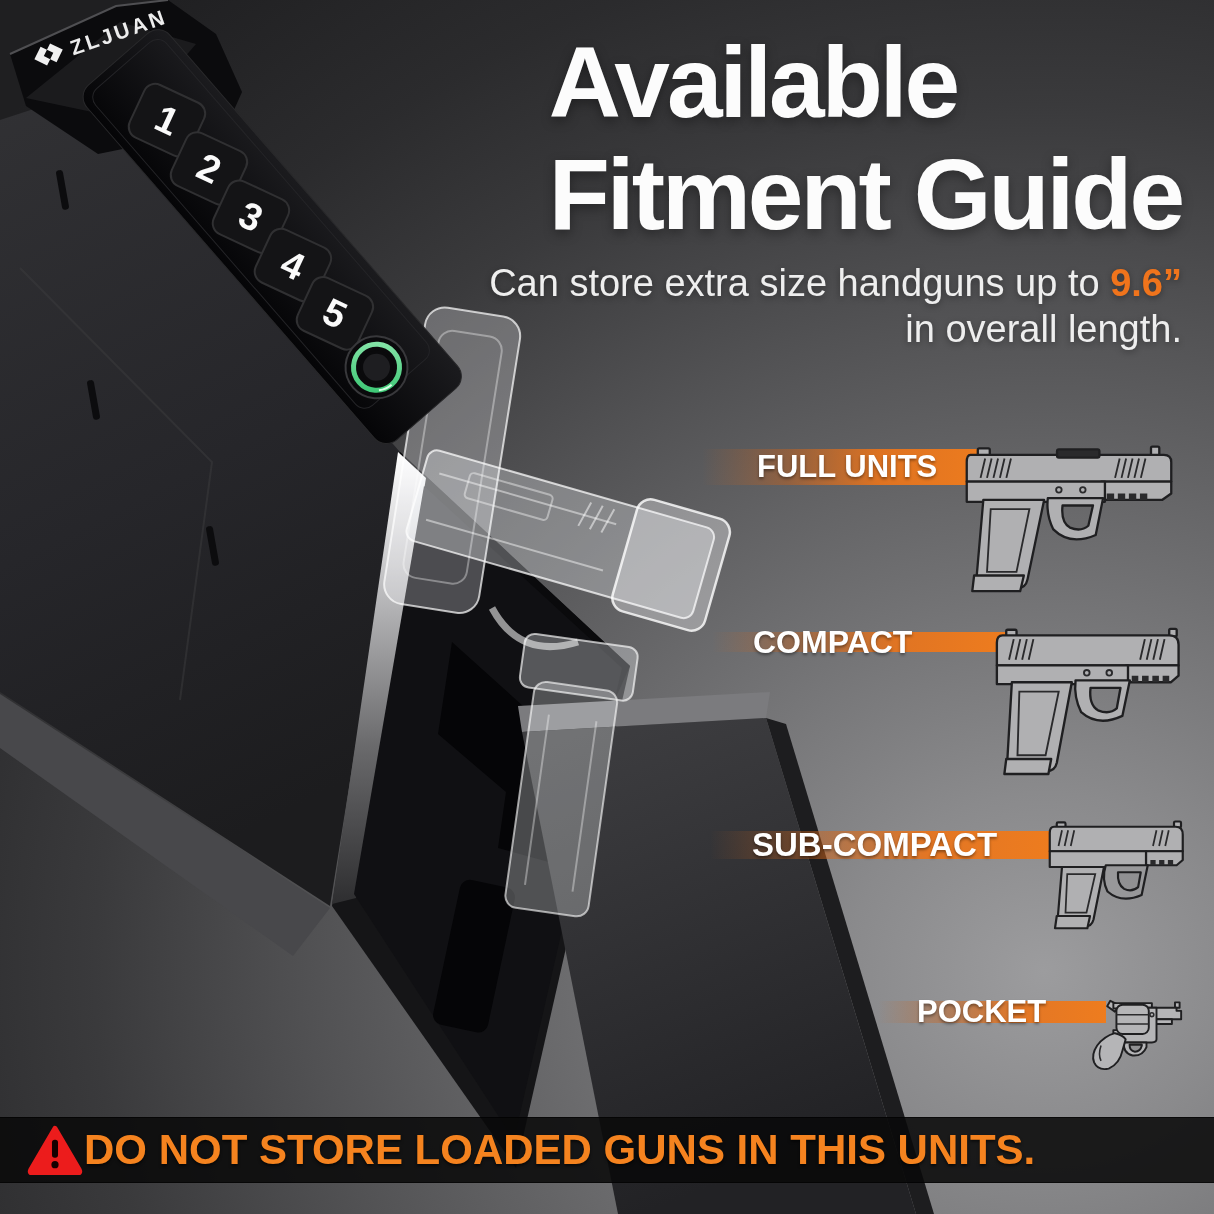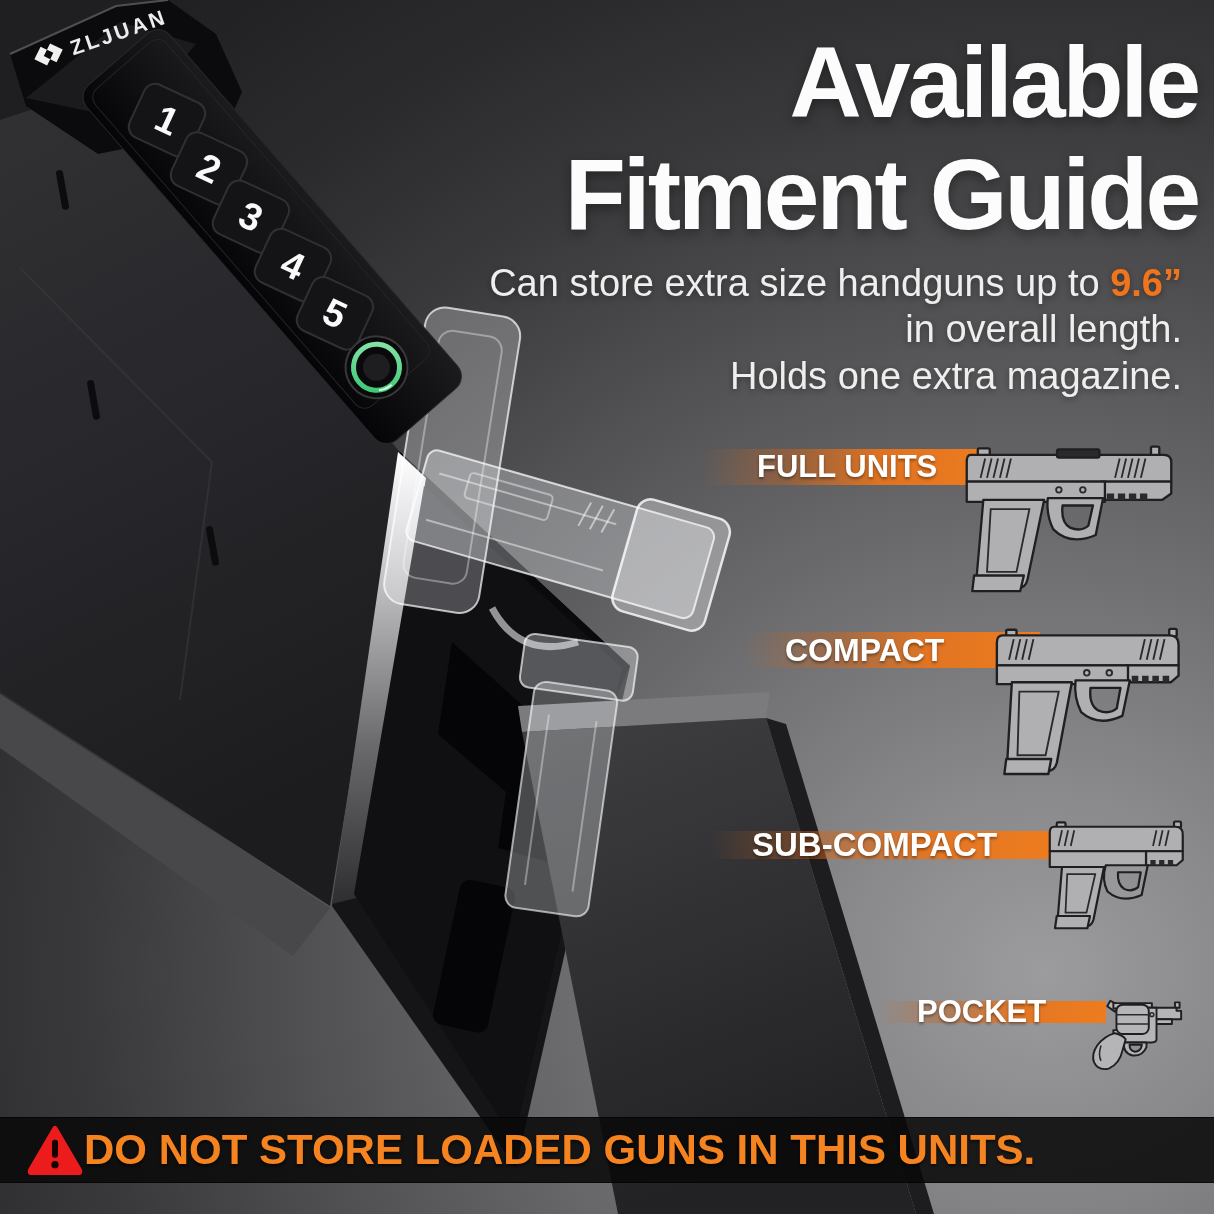--- a/index.html
+++ b/index.html
@@ -9,21 +9,21 @@
     background:radial-gradient(115% 105% at 86% 80%,
       #9c9c9e 0%, #8a8a8c 14%, #6f6f71 32%, #525254 52%,
       #3a3a3c 68%, #2b2b2d 82%, #232325 94%, #1f1f21 100%);
   }
   #safe-svg{position:absolute;left:0;top:0;z-index:5;}
   svg text{font-family:"Liberation Sans",sans-serif;}
   .kp-num{font-size:38px;font-weight:bold;fill:#fafafa;text-anchor:middle;}
   .logo-txt{font-size:21px;font-weight:bold;fill:#ededed;letter-spacing:3px;}
 
   .title{
-    position:absolute;top:26px;right:16px;z-index:12;text-align:right;
+    position:absolute;top:26px;right:32px;z-index:12;
     color:#fcfcfc;font-size:100px;font-weight:bold;line-height:1.12;
     letter-spacing:-3px;text-shadow:0 4px 12px rgba(0,0,0,.35);white-space:nowrap;
   }
   .title span{display:block;}
   .subtitle{
     position:absolute;top:260px;right:32px;z-index:12;text-align:right;
     color:#eeeeee;font-size:38px;line-height:1.22;white-space:nowrap;
     text-shadow:0 2px 6px rgba(0,0,0,.35);
   }
   .subtitle .hl{color:#F0741C;font-weight:bold;}
@@ -31,21 +31,21 @@
   .subtitle .l1{display:inline;}
 
   .band{
     position:absolute;z-index:8;display:flex;align-items:center;
     background:linear-gradient(90deg, rgba(190,85,20,0) 0%, rgba(205,98,24,.45) 30%,
       rgba(233,116,28,.92) 62%, #EE7C1E 100%);
   }
   .band .lbl{color:#fff;font-weight:bold;text-shadow:0 2px 3px rgba(0,0,0,.4);white-space:nowrap;}
   #band-full{left:702px;top:449px;width:288px;height:36px;}
   #band-full .lbl{font-size:31px;padding-left:55px;}
-  #band-compact{left:744px;top:632px;width:296px;height:36px;align-items:center;}
+  #band-compact{left:712px;top:632px;width:296px;height:20px;align-items:center;}
   #band-compact .lbl{font-size:32px;padding-left:41px;}
   #band-sub{left:710px;top:831px;width:348px;height:28px;}
   #band-sub .lbl{font-size:33px;padding-left:42px;}
   #band-pocket{left:878px;top:1001px;width:228px;height:22px;}
   #band-pocket .lbl{font-size:31px;padding-left:39px;}
 
   .gun{position:absolute;z-index:10;}
   #gun-full{left:963px;top:441px;}
   #gun-compact{left:995px;top:624px;}
   #gun-sub{left:1048px;top:818px;}
@@ -196,21 +196,20 @@
   </svg>
 
   <div class="title">
     <span>Available</span>
     <span>Fitment Guide</span>
   </div>
 
   <div class="subtitle">
     <span class="l1">Can store extra size handguns up to </span><span class="l1 hl">9.6”</span>
     <span>in overall length.</span>
-    <span>Holds one extra magazine.</span>
   </div>
 
   <div class="band" id="band-full">
     <span class="lbl">FULL UNITS</span>
   </div>
   <div class="band" id="band-compact">
     <span class="lbl">COMPACT</span>
   </div>
   <div class="band" id="band-sub">
     <span class="lbl">SUB-COMPACT</span>

